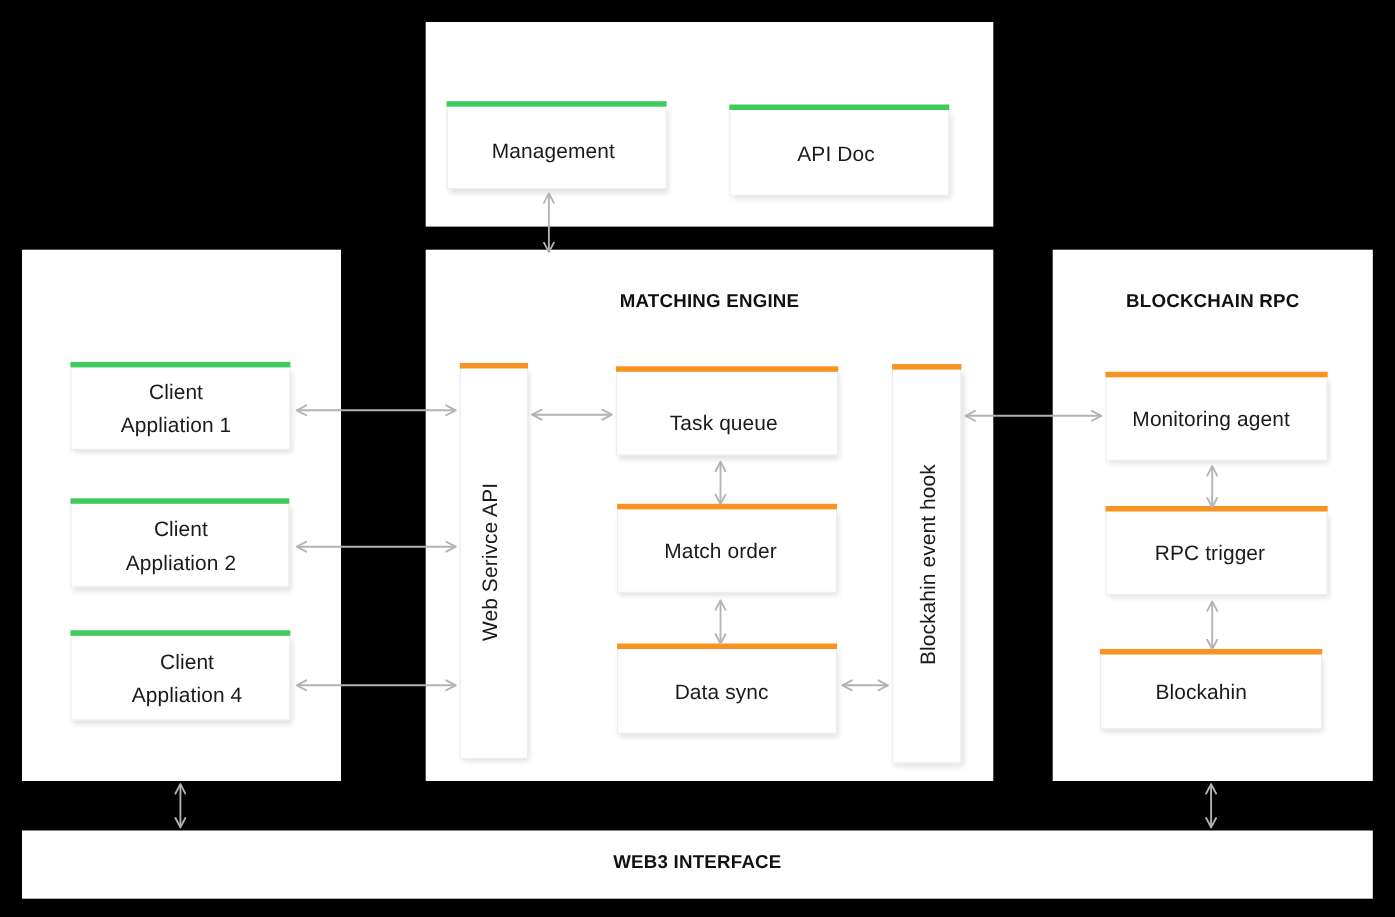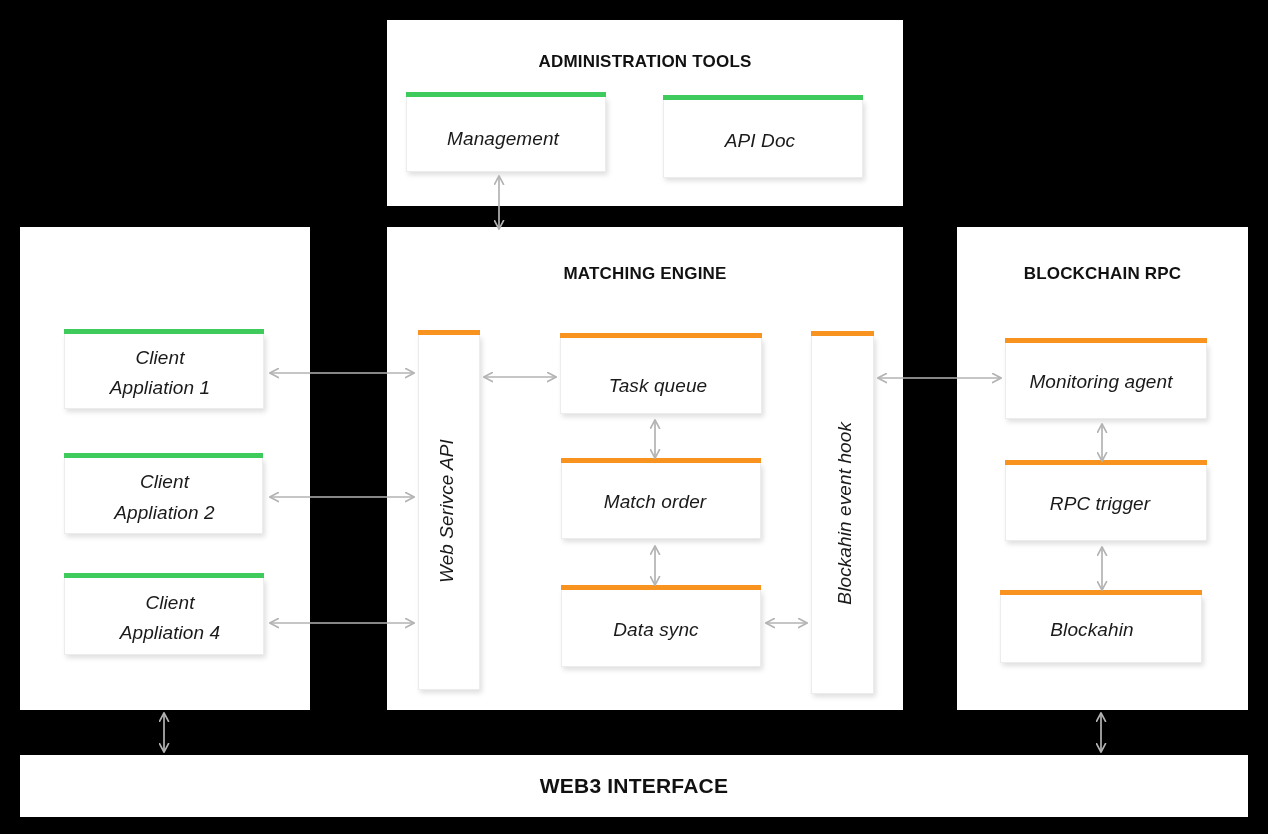--- a/index.html
+++ b/index.html
@@ -44,35 +44,34 @@
   #panel-matching   { left: 387px;  top: 227px; width: 516px; height: 483px; }
   #panel-rpc        { left: 957px;  top: 227px; width: 291px; height: 483px; }
   #panel-web3       { left: 20px;   top: 755px; width: 1228px; height: 62px; }
 
   .panel-title.abs-stage { position: absolute; z-index: 6; }
 
   #title-clients  { left: 20px;  top: 260px; width: 290px; }
   #title-matching { left: 387px; top: 264px; width: 516px; }
   #title-rpc      { left: 957px; top: 264px; width: 291px; }
   #title-admin    { left: 387px; top: 52px;  width: 516px; }
-  #title-web3     { left: 20px;  top: 774px; width: 1228px; font-size: 21px; }
+  #title-web3     { left: 20px;  top: 774px; width: 1228px; font-size: 17px; }
 
   
   .card {
     position: absolute;
     background: #ffffff;
     border: 1px solid #ececec;
     border-top: none;
     box-shadow: 2px 3px 5px rgba(0,0,0,0.13);
     z-index: 5;
     display: flex;
     align-items: center;
     justify-content: center;
     text-align: center;
-    font-style: italic;
   }
 
   .card .accent {
     position: absolute;
     top: -5px;
     left: -1px;
     right: -1px;
     height: 5px;
   }
   .accent.green  { background: #3ecb5c; }
@@ -144,21 +143,20 @@
 <body>
 
 <div id="stage">
 
   <div class="panel" id="panel-admin"></div>
   <div class="panel" id="panel-clients"></div>
   <div class="panel" id="panel-matching"></div>
   <div class="panel" id="panel-rpc"></div>
   <div class="panel" id="panel-web3"></div>
 
-  <div class="panel-title abs-stage" id="title-admin">ADMINISTRATION TOOLS</div>
 
 
   <div class="panel-title abs-stage" id="title-rpc">BLOCKCHAIN RPC</div>
 
   <div class="panel-title abs-stage" id="title-matching">MATCHING ENGINE</div>
 
   <div class="panel-title abs-stage" id="title-web3">WEB3 INTERFACE</div>
 
   <div class="card" id="card-management">
     <span class="accent green"></span>

